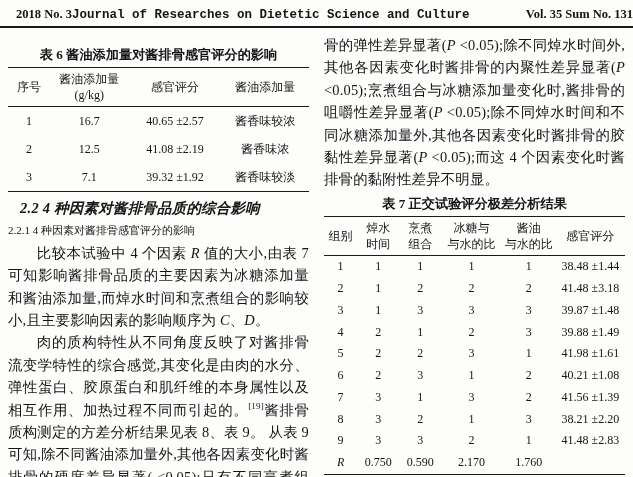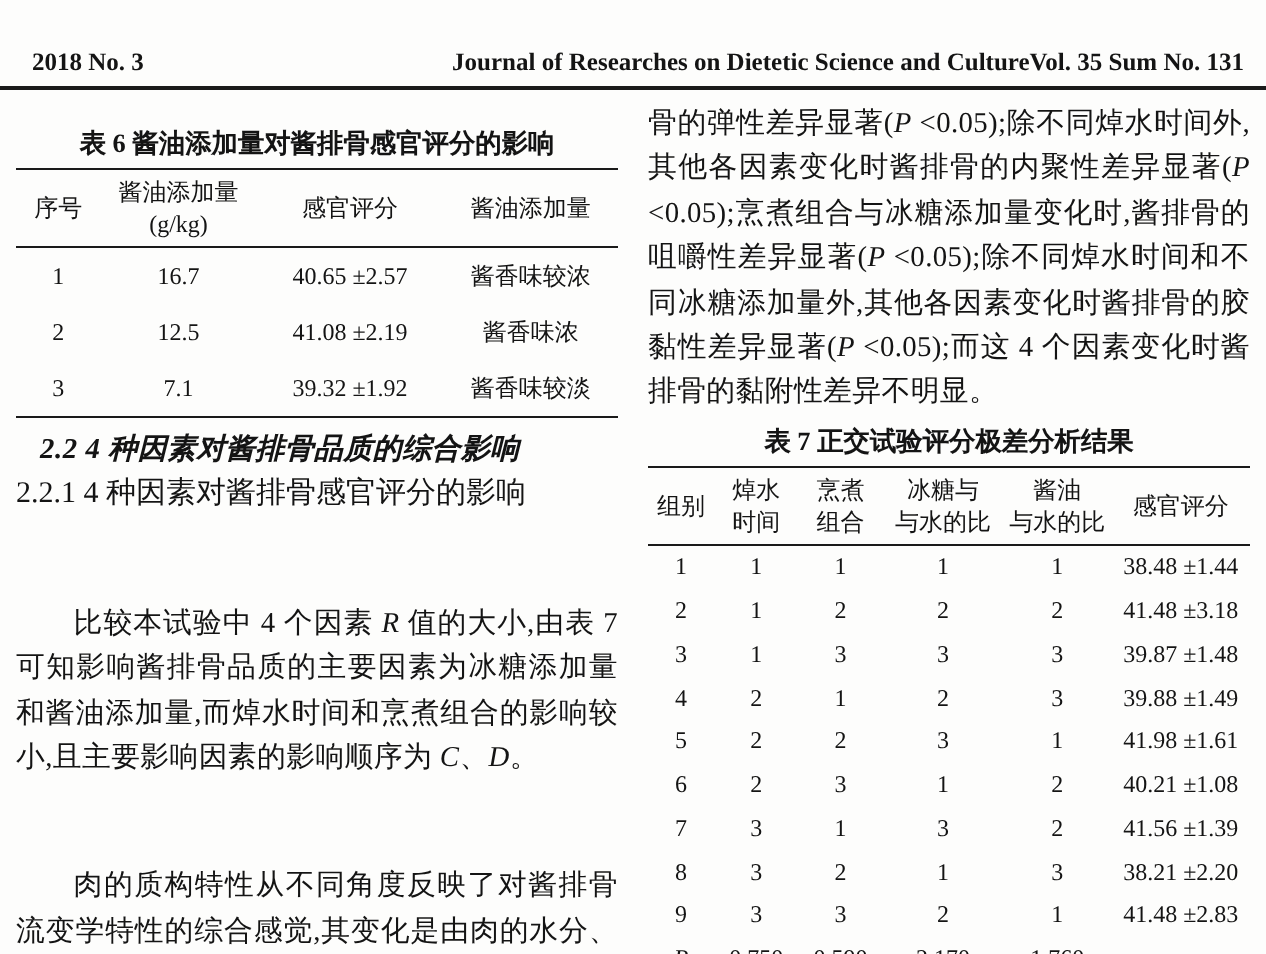--- a/index.html
+++ b/index.html
@@ -12,27 +12,26 @@
     background: #fdfdfc;
     color: #141414;
     font-family: "Liberation Serif", "DejaVu Serif", serif;
     overflow: hidden;
   }
   
   .running-head {
     display: flex;
     justify-content: space-between;
     align-items: baseline;
-    padding: 7px 11px 4px 16px;
+    padding: 7px 0 4px 16px;
     font-size: 12.5px;
     font-weight: 700;
     border-bottom: 2px solid #1a1a1a;
-    margin-top: 17px;
-  }
-  .running-head .center { flex: 1; text-align: right; }
+  }
+  .running-head .center { flex: 1; text-align: left; font-family: Liberation Mono, monospace; }
   
   .columns {
     display: flex;
     gap: 15px;
     padding: 6px 8px 0 8px;
   }
   .col { width: 50%; }
   
   .tbl-caption {
     text-align: center;
@@ -75,31 +74,31 @@
   #t7 col:nth-child(4) { width: 20%; }
   #t7 col:nth-child(5) { width: 18%; }
   #t7 col:nth-child(6) { width: 23%; }
   
   .body-text {
     font-size: 14.4px;
     line-height: 22.4px;
     text-align: justify;
     letter-spacing: 0.2px;
   }
-  .indent { text-indent: 2em; margin-top: 42px; }
+  .indent { text-indent: 2em; }
   .heading-major {
     font-size: 14.4px;
     line-height: 22.4px;
     font-weight: 700;
     font-style: italic;
     letter-spacing: 0.3px;
     margin-left: 12px;
   }
   .heading-minor {
-    font-size: 15px;
+    font-size: 11px;
     line-height: 22.4px;
     font-weight: 400;
   }
   sup { font-size: 9px; line-height: 0; }
   i.var { font-style: italic; font-family: "Liberation Serif", serif; }
   .left-col .tbl-caption { margin-top: 11px; }
   .right-col .tbl-caption { margin-top: 3px; }
   .after-table { margin-top: 5px; }
 </style>
 </head>

